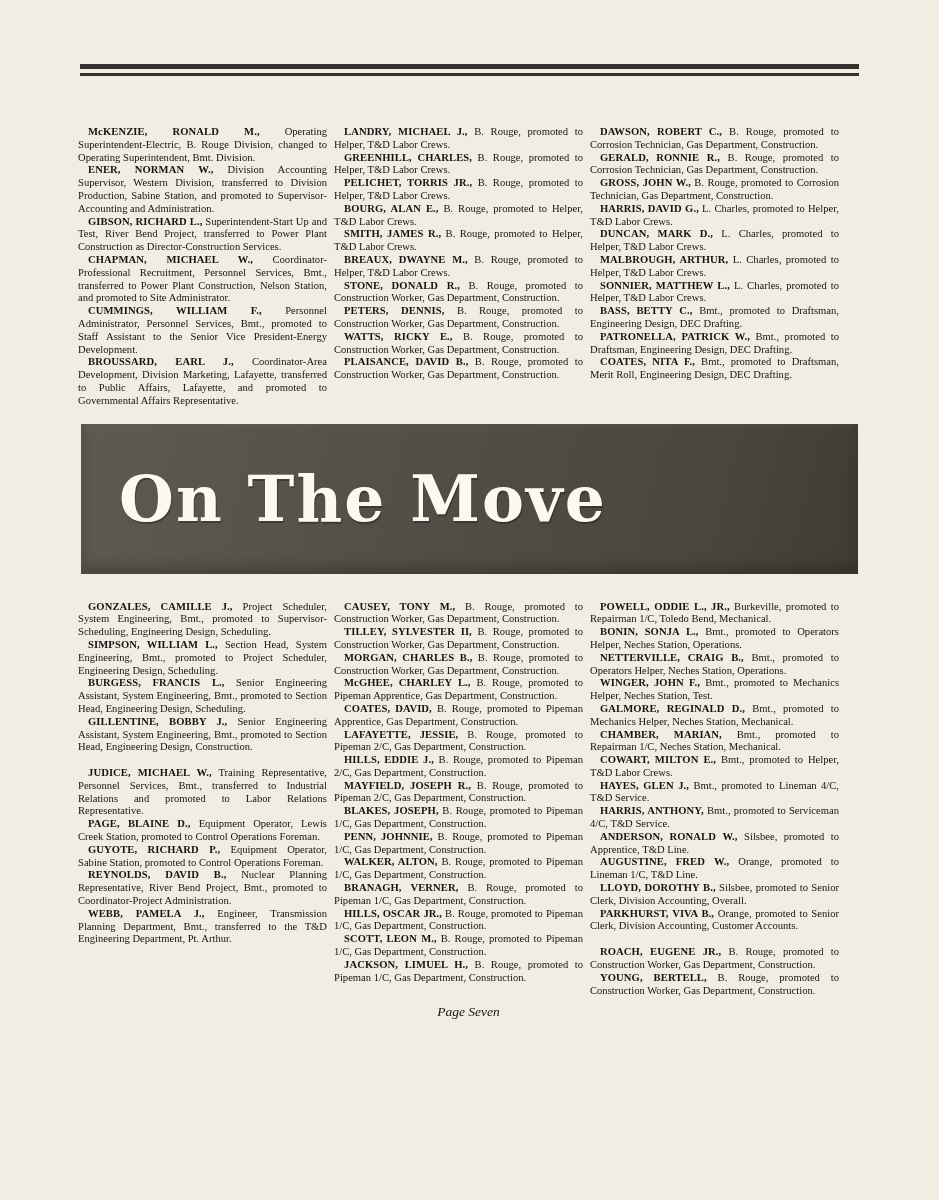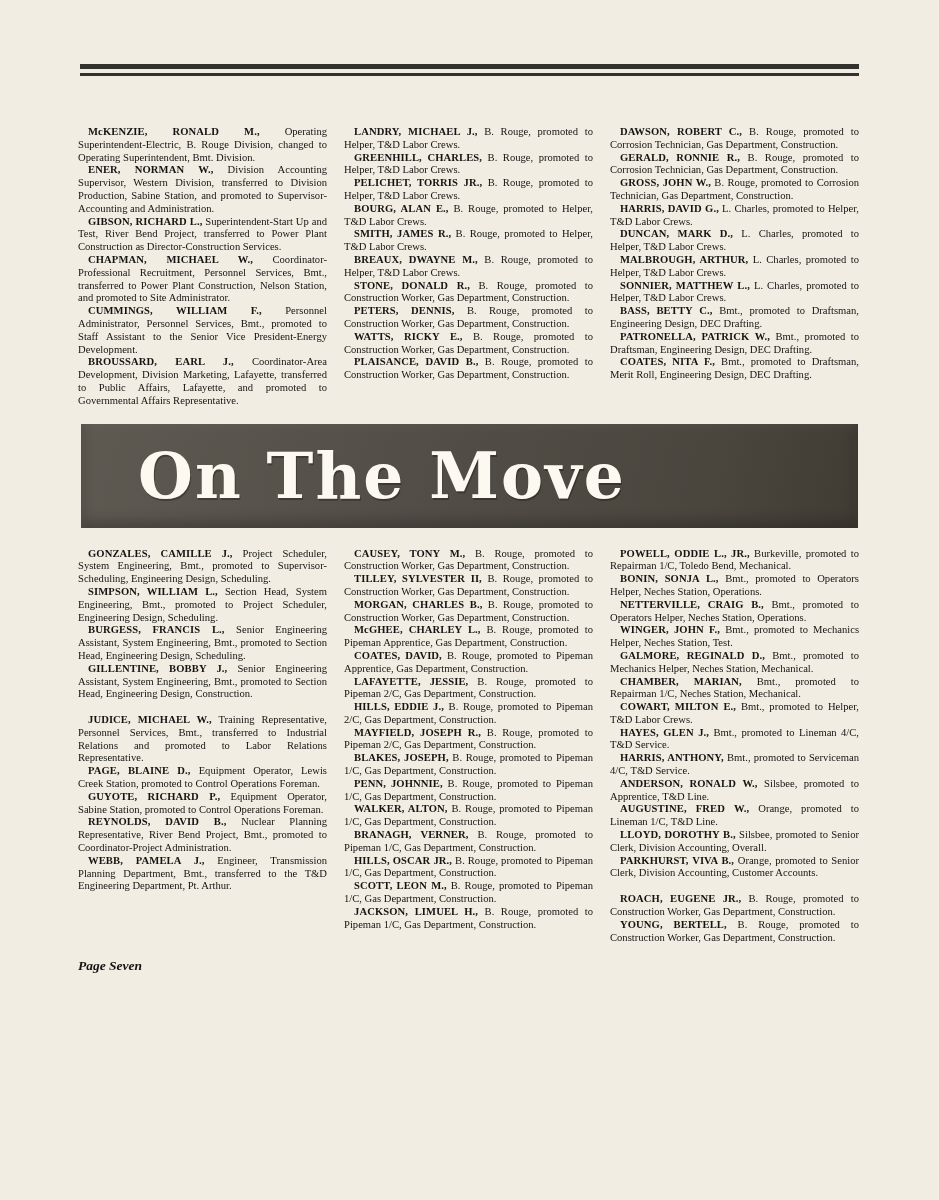--- a/index.html
+++ b/index.html
@@ -6,56 +6,55 @@
   html,body { width:939px; height:1200px; }
   body {
     background:#f1ede3;
     font-family:"Liberation Serif","DejaVu Serif",serif;
     color:#141412;
     overflow:hidden;
   }
   .page { padding:64px 78px 0 78px; }
   .rule-thick { height:5px; background:#34322e; margin:0 2px; }
   .rule-thin  { height:3px; background:#34322e; margin:4px 2px 0 2px; }
-  .section { display:flex; gap:17px; margin-top:50px; }
+  .section { display:flex; gap:7px; margin-top:50px; }
   .col {
     width:249px;
     font-size:10.6px;
     line-height:12.8px;
     text-align:justify;
   }
   .entry { text-indent:10px; }
   .entry.gap { margin-top:13px; }
   .entry strong { font-weight:bold; letter-spacing:0.1px; }
   .banner {
     margin:16px 3px 0 3px;
-    height:104px;
+    height:150px;
     background:linear-gradient(103deg,#5e5951 0%,#524d46 45%,#4a463e 80%,#403c34 100%);
     display:flex;
     align-items:center;
     box-shadow:inset 0 -6px 14px rgba(0,0,0,0.25), inset 0 4px 10px rgba(255,255,255,0.06);
-    padding-left:19px;
   }
   .banner-text {
     color:#fbf9f0;
     font-family:"DejaVu Serif","Liberation Serif",serif;
     font-weight:bold;
     font-size:63px;
     letter-spacing:2px;
     padding-left:38px;
     text-shadow:1px 2px 0 rgba(0,0,0,0.28);
     white-space:nowrap;
   }
-  .section.bottom { margin-top:20px; }
+  .section.bottom { margin-top:27px; }
   .footer {
-    text-align:left;
+    text-align:center;
     font-style:italic;
-    font-weight:bold;
+    font-weight:normal;
     font-size:13.5px;
-    margin-top:14px;
+    margin-top:7px;
     padding-right:2px;
   }
 </style>
 </head>
 <body>
 
 <div class="page">
 
   <div class="rule-thick"></div>
   <div class="rule-thin"></div>

